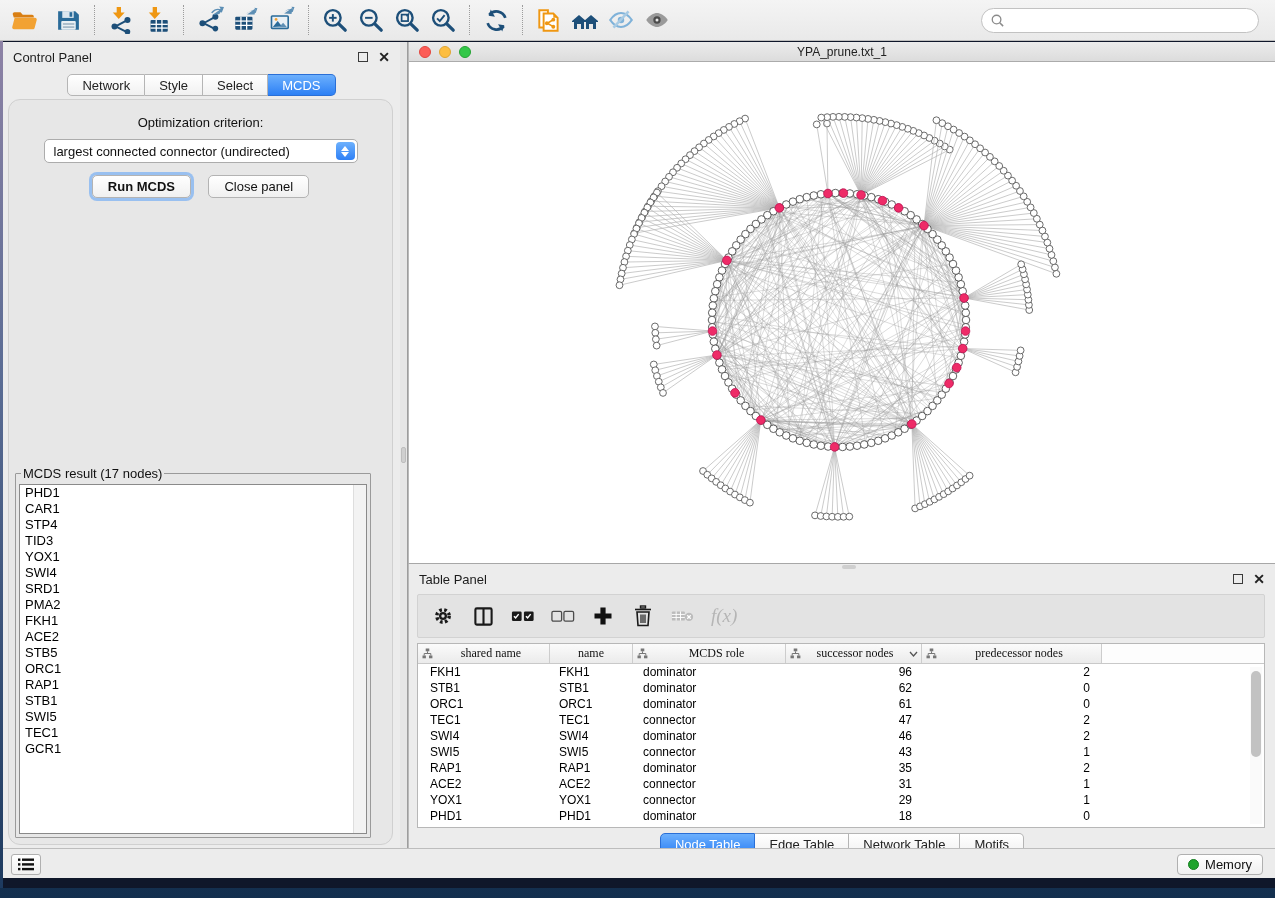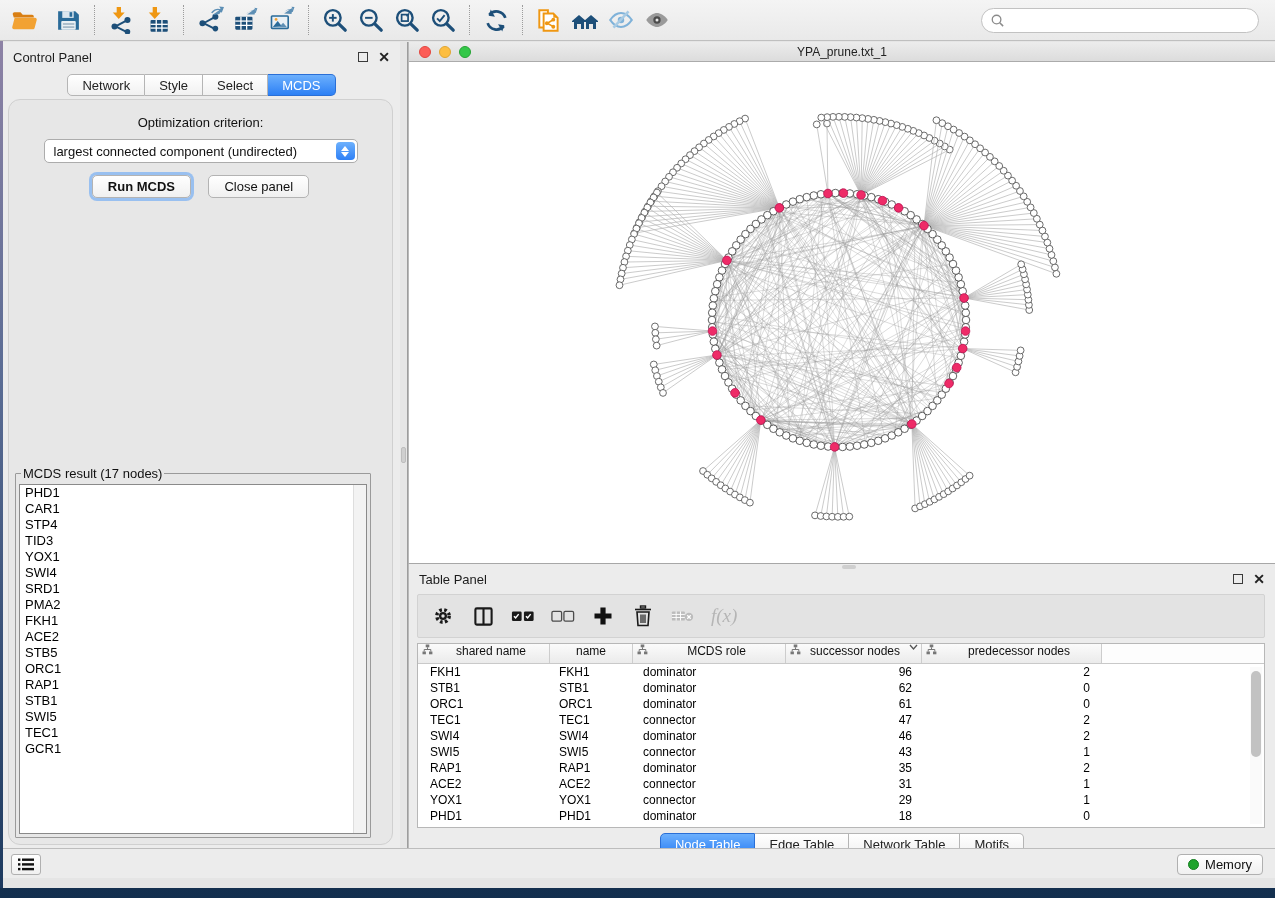--- a/index.html
+++ b/index.html
@@ -1,20 +1,20 @@
 <!DOCTYPE html>
 <html><head>
 <meta charset="utf-8">
 <style>
   * { box-sizing: border-box; margin: 0; padding: 0; }
   html,body { width:1275px; height:898px; overflow:hidden;
     font-family:"Liberation Sans", sans-serif; }
   body { background:linear-gradient(180deg,#756a8e 0%,#4a5878 30%,#24436b 65%,#132f4e 100%); }
 
-  #app { position:absolute; left:0; top:0; width:1275px; height:888px; background:#e5e5e5; }
+  #app { position:absolute; left:0; top:0; width:1275px; height:888px; background:#0f172a; }
   #desk-strip-left { position:absolute; left:0; top:41px; width:3px; height:847px;
     background:linear-gradient(180deg,#8d82a5,#5a6c94 40%,#1d3a5f); z-index:40; }
 
   
   #toolbar { position:absolute; left:0; top:0; width:1275px; height:41px;
     background:linear-gradient(#f4f4f4,#e9e9e9); border-bottom:1px solid #bfbfbf;
     display:flex; align-items:center; padding-left:6px; }
   .tb-btn { width:36px; height:36px; display:flex; align-items:center; justify-content:center;
     background:transparent; border:none; flex:none; }
   .tb-sep { width:1px; height:30px; border-left:1px dotted #9c9c9c; margin:0 8px; flex:none; }
@@ -99,21 +99,21 @@
     background:#e3e3e3; border:1px solid #d2d2d2; border-radius:2px;
     display:flex; align-items:center; gap:16px; padding-left:13px; }
   .tpi { width:24px; height:24px; display:flex; align-items:center; justify-content:center;
     background:transparent; border:none; flex:none; }
   #fx-label { font-size:19px; color:#b5b5b5; font-style:italic; font-family:"Liberation Serif",serif; }
 
   #tp-table { position:absolute; left:8px; right:10px; top:79px; height:185px;
     background:#fff; border:1px solid #b7b7b7; overflow:hidden; }
   #t-head { display:flex; height:20px; background:linear-gradient(#fbfbfb,#ebebeb);
     border-bottom:1px solid #c9c9c9; font-size:12px; color:#111; }
-  .hcell { display:flex; align-items:flex-start; border-right:1px solid #cdcdcd; height:100%; }
+  .hcell { display:flex; align-items:center; border-right:1px solid #cdcdcd; height:100%;font-family:Liberation Serif, serif; }
   .hcell .hlabel { flex:1; text-align:center; }
   .hfill { flex:1; background:#fdfdfd; border-right:none; }
   .c0{width:132px;} .c1{width:83px;} .c2{width:153px;} .c3{width:136px;} .c4{width:180px;}
   .tree-ico { margin-left:4px; flex:none; }
   .sort-chev { margin-right:3px; flex:none; }
   .trow { display:flex; height:16px; font-size:12px; color:#000; }
   .tcell { height:16px; line-height:16px; white-space:nowrap; overflow:hidden; }
   .trow .c0 { padding-left:12px; }
   .trow .c1 { padding-left:9px; }
   .trow .c2 { padding-left:10px; }
@@ -320,21 +320,21 @@
         <div class="seg">
           <button class="seg-btn">Network</button>
           <button class="seg-btn">Style</button>
           <button class="seg-btn">Select</button>
           <button class="seg-btn active">MCDS</button>
         </div>
       </div>
       <div id="cp-inner">
         <div id="opt-label">Optimization criterion:</div>
         <div id="criterion-select">
-          <span>largest connected component (undirected)</span>
+          <span>largest connected connector (undirected)</span>
           <span id="criterion-stepper">
               <span class="tri-up"></span>
               <span class="tri-down"></span>
             </span>
         </div>
         <div id="cp-buttons">
           <button class="mac-btn" id="run-btn">Run MCDS</button>
           <button class="mac-btn">Close panel</button>
         </div>
         <fieldset id="result-fieldset">

